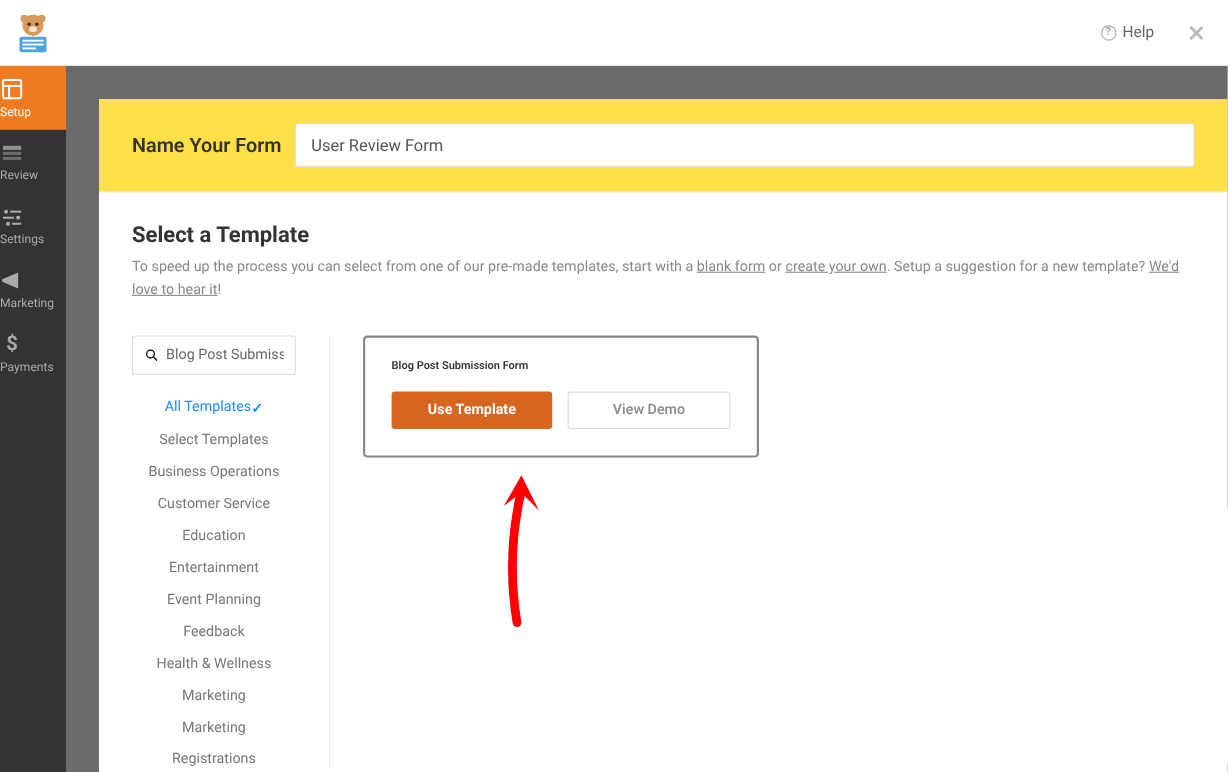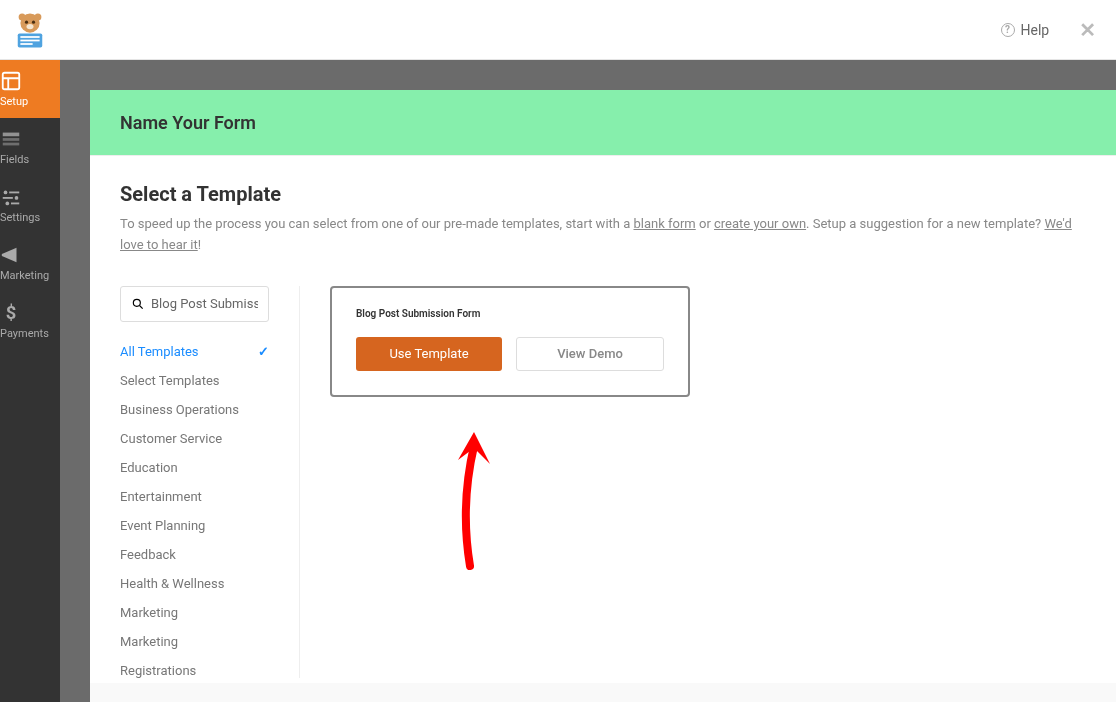--- a/index.html
+++ b/index.html
@@ -18,45 +18,45 @@
 
 
 .sidebar { width: 60px; background: #333; height: 100%; position: absolute; left: 0; top: 60px; bottom: 0; display: flex; flex-direction: column; }
 .side-item { width: 60px; height: 58px; display: flex; flex-direction: column; align-items: flex-start; justify-content: center; gap: 3px; cursor: pointer; color: #aaa; font-size: 11px; }
 .side-item.active { background: #ee7b22; color: #fff; }
 .side-item svg { width: 22px; height: 22px; }
 
 
 .main { position: absolute; left: 60px; top: 60px; right: 0; bottom: 0; background: #6b6b6b; overflow: hidden; }
 .panel { position: absolute; left: 30px; top: 30px; right: 0; bottom: 0; background: #f9f9f9; }
-.name-row { padding: 22px 30px; border-bottom: 1px solid #eee; display: flex; align-items: center; gap: 12px; background: #86efac; }
+.name-row { padding: 22px 30px; border-bottom: 1px solid #eee; display: flex; align-items: center; gap: 12px; background: #fde047; }
 .name-label { font-size: 18px; font-weight: 600; color: #333; white-space: nowrap; }
 .name-input { flex: 1; height: 40px; border: 1px solid #ddd; border-radius: 3px; padding: 0 14px; font-size: 15px; color: #555; background: #fff; }
 
 .body { padding: 26px 30px; background: #fff; height: calc(100% - 85px); }
 .section-title { font-size: 20px; font-weight: 700; color: #333; margin-bottom: 8px; }
 .section-sub { font-size: 13px; color: #888; line-height: 1.6; }
 .section-sub .u { text-decoration: underline; cursor: pointer; }
 
 .cols { display: flex; margin-top: 30px; gap: 0; }
 .left-col { width: 180px; border-right: 1px solid #eee; padding-right: 30px; }
 .search-box { border: 1px solid #ddd; border-radius: 3px; height: 36px; display: flex; align-items: center; padding: 0 10px; margin-bottom: 22px; background: #fff; }
 .search-box svg { width: 14px; height: 14px; stroke: #aaa; margin-right: 6px; flex-shrink: 0; }
 .search-box span { font-size: 13px; color: #666; white-space: nowrap; overflow: hidden; }
 .cat-list { display: flex; flex-direction: column; gap: 14px; }
-.cat { font-size: 13px; color: #777; cursor: pointer; display: flex; align-items: center; justify-content: space-between; }
+.cat { font-size: 13px; color: #777; cursor: pointer; display: flex; align-items: center; justify-content: center; }
 .cat.active { color: #1a8cff; }
 .cat .check { color: #1a8cff; font-weight: bold; }
 
 .right-col { flex: 1; padding-left: 30px; }
 .tpl-card { border: 2px solid #888; border-radius: 4px; padding: 20px 24px 24px; width: 360px; position: relative; }
 .tpl-title { font-size: 10px; font-weight: 600; color: #333; margin-bottom: 18px; }
 .tpl-btns { display: flex; gap: 14px; }
 .btn { height: 34px; padding: 0 20px; border-radius: 3px; font-size: 13px; font-weight: 500; cursor: pointer; display: flex; align-items: center; justify-content: center; flex: 1; }
-.btn-primary { background: #d6651f; color: #fff; border: none; font-weight: 400; }
+.btn-primary { background: #d6651f; color: #fff; border: none; font-weight: 700; }
 .btn-secondary { background: #fff; color: #888; border: 1px solid #ddd; }
 
 .arrow-annotation { position: absolute; left: 380px; top: 366px; pointer-events: none; }
 </style>
 </head>
 <body>
 
 <div class="app">
   <div class="topbar">
     <div class="logo">
@@ -89,21 +89,21 @@
           <path d="M3 9h18M9 9v12" stroke="currentColor" stroke-width="2"></path>
         </svg>
       <span>Setup</span>
     </div>
     <div class="side-item">
       <svg viewBox="0 0 24 24">
           <rect x="3" y="5" width="18" height="4" fill="currentColor" opacity="0.8"></rect>
           <rect x="3" y="11" width="18" height="3" fill="currentColor" opacity="0.5"></rect>
           <rect x="3" y="16" width="18" height="3" fill="currentColor" opacity="0.5"></rect>
         </svg>
-      <span>Fields</span>
+      <span>Review</span>
     </div>
     <div class="side-item">
       <svg viewBox="0 0 24 24">
           <circle cx="6" cy="7" r="2" fill="currentColor"></circle>
           <rect x="10" y="6" width="11" height="2" fill="currentColor"></rect>
           <circle cx="18" cy="13" r="2" fill="currentColor"></circle>
           <rect x="3" y="12" width="11" height="2" fill="currentColor"></rect>
           <circle cx="8" cy="19" r="2" fill="currentColor"></circle>
           <rect x="12" y="18" width="9" height="2" fill="currentColor"></rect>
         </svg>
@@ -120,20 +120,21 @@
           <text x="12" y="18" text-anchor="middle" font-size="20" fill="currentColor" font-weight="bold">$</text>
         </svg>
       <span>Payments</span>
     </div>
   </div>
 
   <div class="main">
     <div class="panel">
       <div class="name-row">
         <div class="name-label">Name Your Form</div>
+        <input class="name-input" value="User Review Form" style="">
       </div>
       <div class="body">
         <div class="section-title">Select a Template</div>
         <div class="section-sub">
           <span>To speed up the process you can select from one of our pre-made templates, start with a </span><span class="u">blank form</span><span> or </span><span class="u">create your own</span><span>. Setup a suggestion for a new template? </span><span class="u">We'd love to hear it</span><span>!</span>
         </div>
 
         <div class="cols">
           <div class="left-col">
             <div class="search-box">

